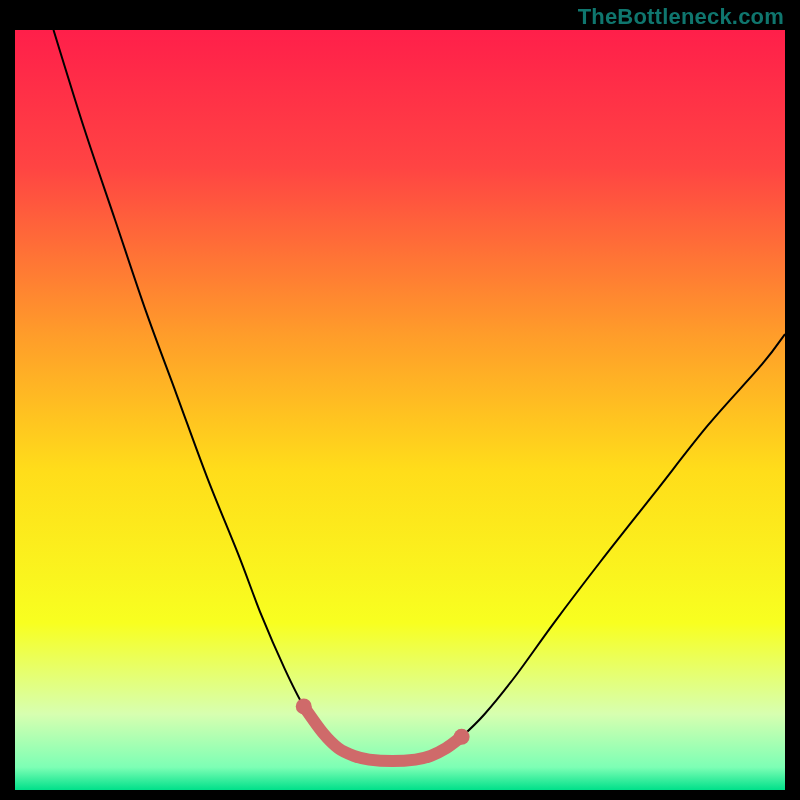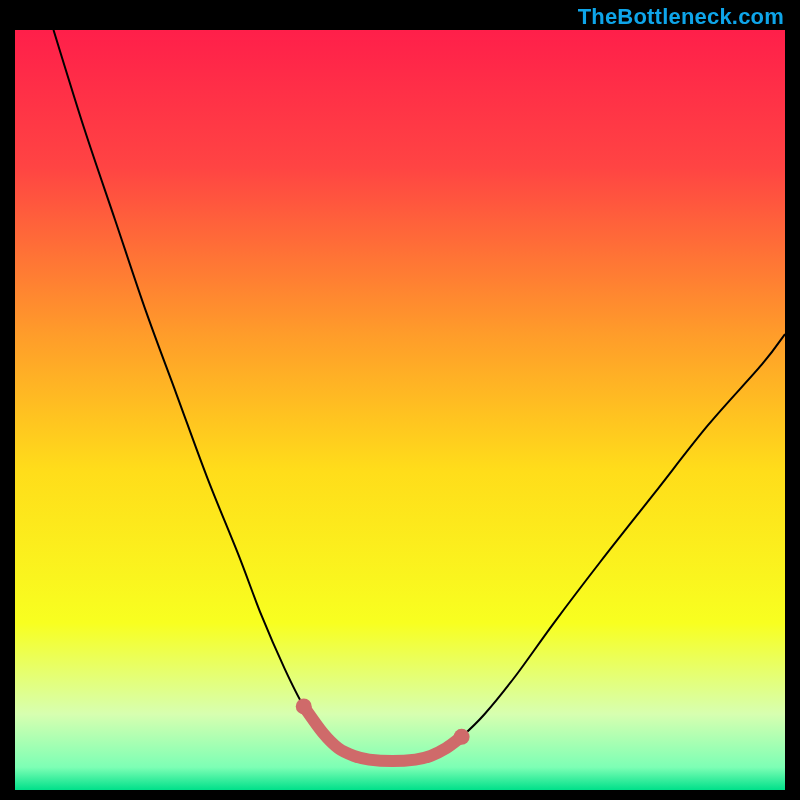--- a/index.html
+++ b/index.html
@@ -26,21 +26,21 @@
     height: 760px;
     overflow: hidden;
   }
   .watermark {
     position: absolute;
     top: 4px;
     right: 16px;
     font-family: Arial, Helvetica, sans-serif;
     font-size: 22px;
     font-weight: bold;
-    color: #0ea5e9;
+    color: #0f766e;
     letter-spacing: 0.2px;
   }
   svg {
     display: block;
   }
 </style>
 </head>
 <body>
 
 <div class="frame">

